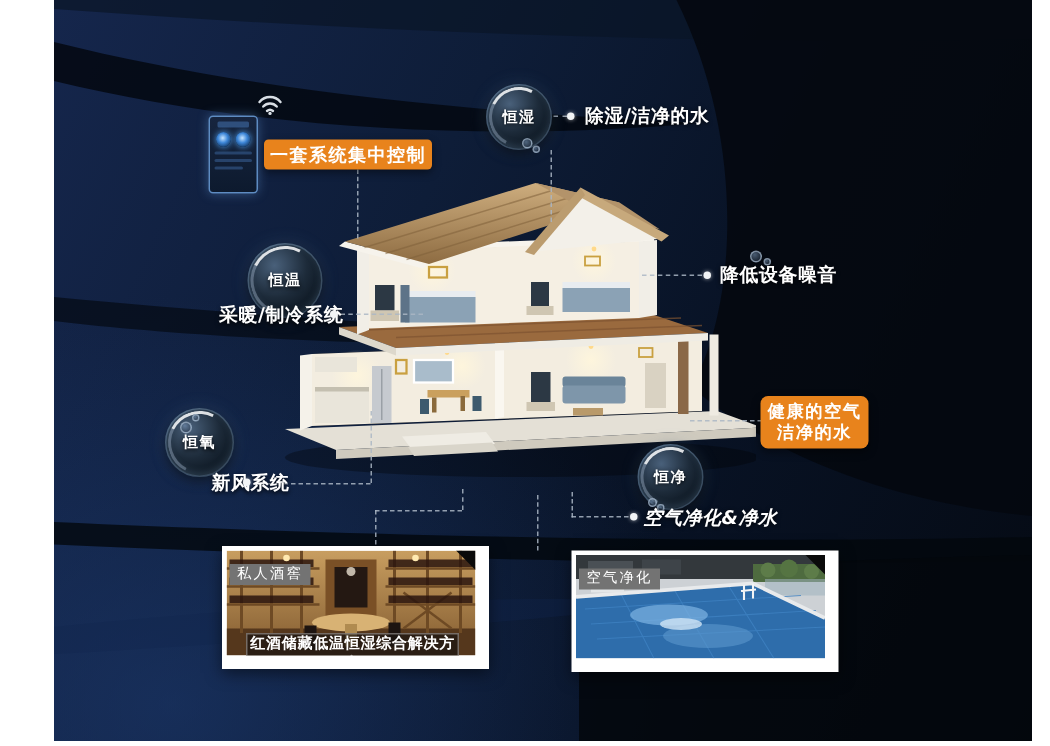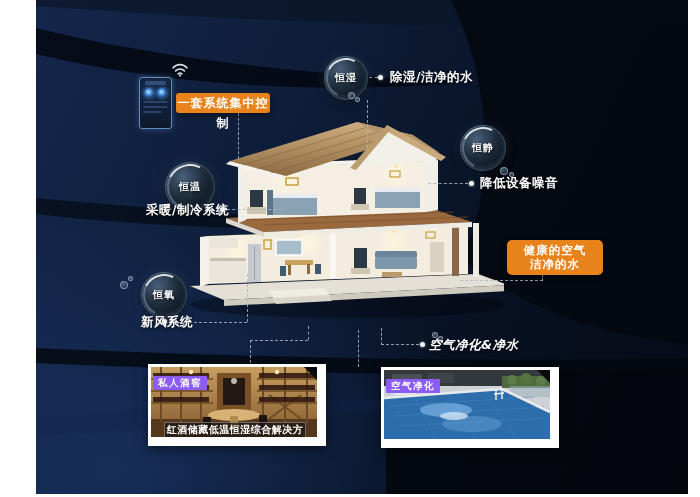--- a/index.html
+++ b/index.html
@@ -29,40 +29,40 @@
           text-shadow:0 1px 3px rgba(0,0,0,.9);}
 
   .accent{position:absolute;border-radius:50%;border:1px solid rgba(200,220,240,.55);
           background:radial-gradient(circle at 35% 30%, rgba(130,160,195,.55), rgba(20,30,45,.55));}
 
   .desc{position:absolute;color:#fff;font-weight:bold;font-size:12.5px;line-height:14px;
         white-space:nowrap;letter-spacing:.5px;text-shadow:0 1px 3px rgba(0,0,0,.85);}
 
   .badge{position:absolute;background:#e8831c;color:#fff;font-weight:bold;border-radius:3px;
          text-align:center;box-shadow:0 2px 6px rgba(0,0,0,.45);letter-spacing:1px;}
-  .badge.single{width:94px;height:20px;line-height:20px;font-size:12px;}
-  .badge.double{width:72px;padding:3px 12px 4px;font-size:11.5px;line-height:14px;border-radius:5px;}
+  .badge.single{width:112px;height:20px;line-height:20px;font-size:12px;}
+  .badge.double{width:72px;padding:3px 0 4px;font-size:11.5px;line-height:14px;border-radius:5px;margin-top:24px;}
 
   
   .phone{position:absolute;left:103px;top:77px;width:31px;height:50px;border-radius:3px;
          background:linear-gradient(180deg,#17253f,#0d1a2e);border:1px solid #5e8cc2;
          box-shadow:0 0 7px rgba(90,140,200,.45);}
   .ph-bar{margin:3px auto 2px;width:21px;height:4px;background:#2f4f7c;border-radius:1px;}
   .knobs{display:flex;justify-content:space-around;margin:3px 2px 0;}
   .knob{width:10px;height:10px;border-radius:50%;
         background:radial-gradient(circle at 45% 40%, #c5e4ff 0%, #3d86d8 40%, #17406f 75%, #0d2747 100%);
         box-shadow:0 0 4px #4d9be8;}
   .ph-row{margin:3px 3px 0;height:2px;background:#27436b;border-radius:1px;}
   .ph-row.short{width:60%;}
 
   
   .photo{position:absolute;background:#fff;padding:3px;box-shadow:0 3px 10px rgba(0,0,0,.5);}
   .ph-inner{position:relative;overflow:hidden;}
-  .tag{position:absolute;left:2px;top:9px;background:#8b5cf6;color:#fff;font-size:9.5px;
-       font-weight:bold;line-height:14px;padding:0 5px;letter-spacing:1.5px;}
+  .tag{position:absolute;left:2px;top:9px;background:#737373;color:#fff;font-size:9.5px;
+       font-weight:normal;line-height:14px;padding:0 5px;letter-spacing:1.5px;}
   .cap{position:absolute;left:13px;width:140px;background:rgba(28,22,17,.74);color:#fff;
        font-size:10px;font-weight:bold;line-height:13px;text-align:center;letter-spacing:.5px;
        border:1px solid rgba(255,255,255,.35);}
   .fold{position:absolute;top:0;right:0;width:0;height:0;
         border-top:13px solid #0a0a0a;border-left:13px solid transparent;}
 </style>
 </head>
 <body>
 
 <div class="page">
@@ -208,34 +208,34 @@
     <div class="badge double" style="left:471px;top:240px;">
       <div>健康的空气</div>
       <div>洁净的水</div>
     </div>
 
     <div class="bubble" style="left:288px;top:56px;width:44px;height:44px;">
       <span class="shine"></span>
       <span class="rim"></span>
       <span class="txt">恒湿</span>
     </div>
-    <div class="bubble" style="left:424px;top:125px;width:46px;height:46px;">
-      <span class="shine"></span>
-      <span class="rim"></span>
-      <span class="txt">恒静</span>
-    </div>
     <div class="bubble" style="left:129px;top:162px;width:50px;height:50px;">
       <span class="shine"></span>
       <span class="rim"></span>
       <span class="txt">恒温</span>
     </div>
-    <div class="bubble" style="left:105px;top:272px;width:46px;height:46px;justify-content:center;">
+    <div class="bubble" style="left:74px;top:272px;width:46px;height:46px;justify-content:center;">
       <span class="shine"></span>
       <span class="rim"></span>
       <span class="txt">恒氧</span>
+    </div>
+    <div class="bubble" style="left:389px;top:296px;width:44px;height:44px;">
+      <span class="shine"></span>
+      <span class="rim"></span>
+      <span class="txt">恒净</span>
     </div>
 
     <div class="accent" style="left:312px;top:92px;width:5px;height:5px;"></div>
     <div class="accent" style="left:319px;top:97px;width:3px;height:3px;"></div>
     <div class="accent" style="left:464px;top:167px;width:6px;height:6px;"></div>
     <div class="accent" style="left:473px;top:172px;width:3px;height:3px;"></div>
     <div class="accent" style="left:84px;top:281px;width:6px;height:6px;"></div>
     <div class="accent" style="left:92px;top:276px;width:3px;height:3px;"></div>
     <div class="accent" style="left:396px;top:332px;width:4px;height:4px;"></div>
     <div class="accent" style="left:402px;top:336px;width:2.5px;height:2.5px;"></div>

